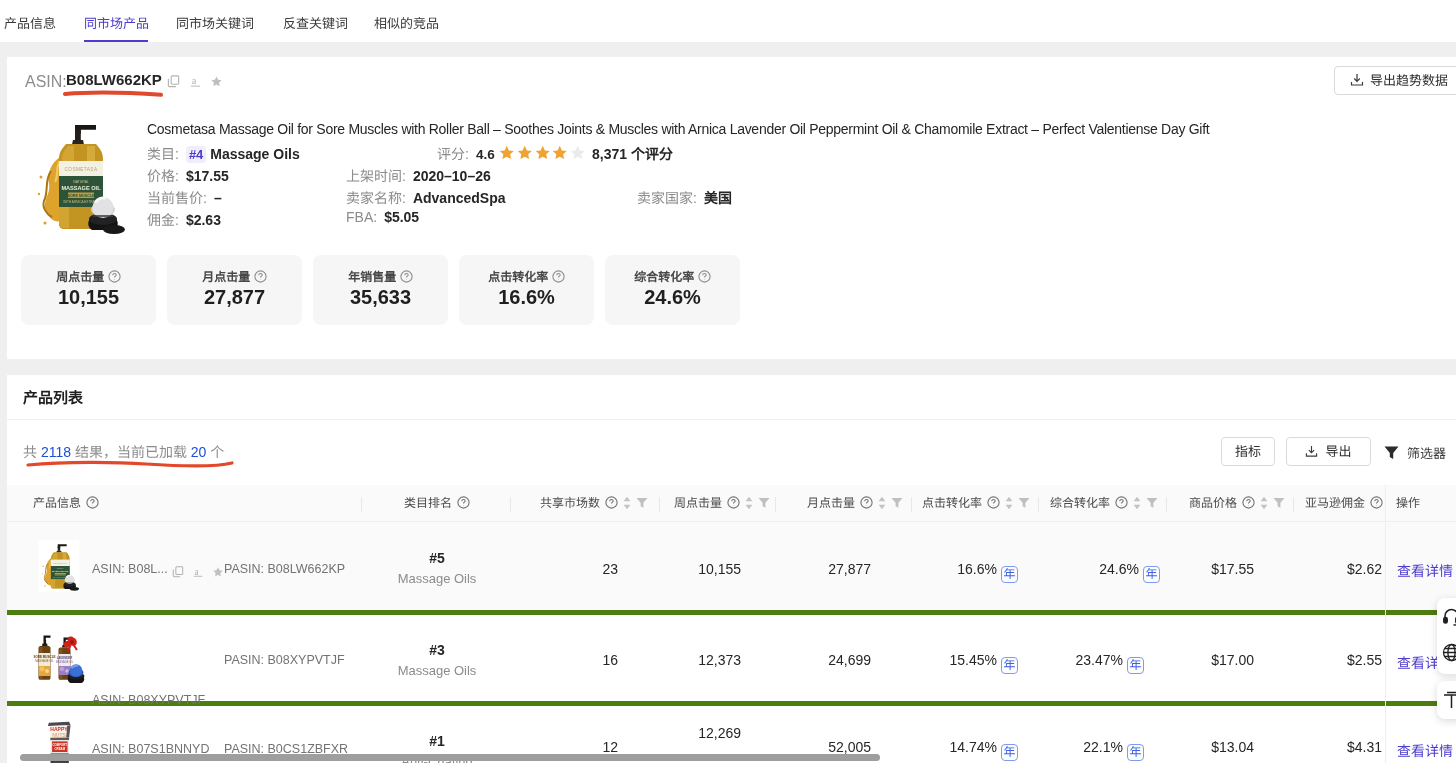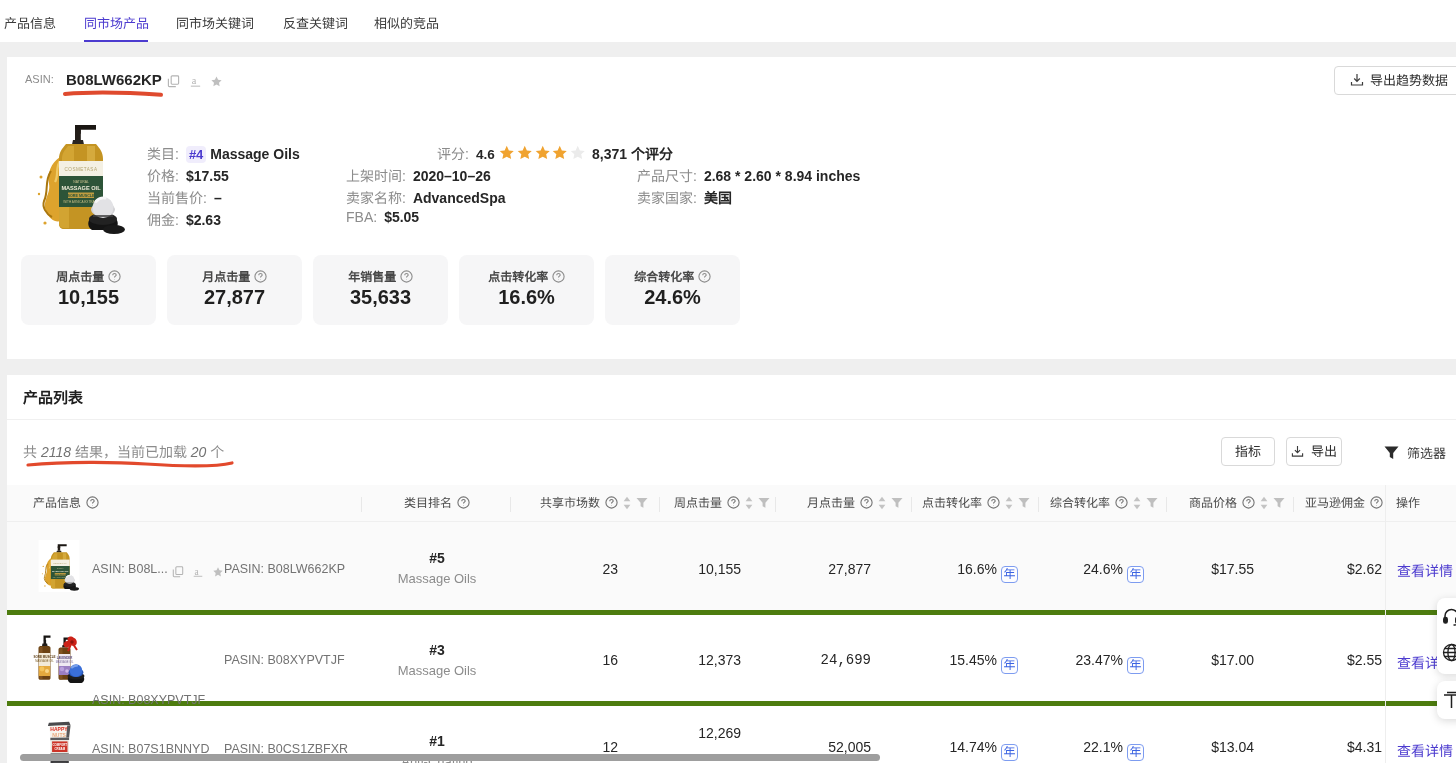--- a/index.html
+++ b/index.html
@@ -7,45 +7,45 @@
 html,body { width:1456px; height:763px; overflow:hidden; }
 body { font-family:"Liberation Sans", sans-serif; background:#efefef; color:#262626; font-size:14px; position:relative; }
 .tabbar { position:absolute; left:0; top:0; width:1456px; height:42px; background:#fff; }
 .tabbar .tab { position:absolute; top:13px; font-size:13px; color:#3b3b3b; }
 .tabbar .tab.active { color:#4c3bcf; font-weight:500; }
 .tabunderline { position:absolute; left:84px; top:40px; width:64px; height:2px; background:#4c3bcf; }
 .card1 { position:absolute; left:7px; top:57px; width:1449px; height:302px; background:#fff; }
 .card2 { position:absolute; left:7px; top:375px; width:1449px; height:388px; background:#fff; }
 .glabel { color:#8c8c8c; margin-right:7px; }
 .asinrow { position:absolute; left:18px; top:13px; height:24px; width:500px; white-space:nowrap; }
-.asinlabel { position:absolute; left:0; top:3px; font-size:11px; color:#8c8c8c; }
+.asinlabel { position:absolute; left:0; top:3px; font-size:16px; color:#8c8c8c; }
 .asinval { position:absolute; left:41px; top:1px; font-size:15px; font-weight:700; color:#262626; }
 .redline { position:absolute; left:38px; top:19px; }
 .icon14 { width:13px; height:13px; display:inline-block; vertical-align:middle; }
 .asinicons { position:absolute; left:142px; top:2px; white-space:nowrap; }
 .exportbtn { position:absolute; left:1327px; top:9px; width:140px; height:29px; border:1px solid #d9d9d9; border-radius:4px; background:#fff; font-size:13px; color:#2e2e2e; line-height:27px; padding-left:15px; }
 .prodimg { position:absolute; left:23px; top:58px; width:96px; height:122px; }
 .title { position:absolute; left:140px; top:64px; white-space:nowrap; font-size:14px; letter-spacing:-0.28px; color:#262626; }
 .inforow { position:absolute; left:140px; font-size:14px; white-space:nowrap; }
 .bold { font-weight:700; color:#262626; }
 .cat4 { display:inline-block; background:#f0edfc; color:#4c3bcf; border-radius:4px; padding:1px 3px; font-weight:700; font-size:13px; }
 .star { display:inline-block; width:15.5px; height:15px; margin-right:2.3px; vertical-align:top; }
 .cards { position:absolute; left:21px; top:255px; }
 .scard { position:absolute; top:0; width:135px; height:70px; background:#f6f6f7; border-radius:8px; text-align:center; }
 .scard .lab { margin-top:12px; font-size:12px; color:#474747; font-weight:600; }
 .scard .val { margin-top:2px; font-size:20px; font-weight:700; color:#1f1f1f; }
 .qicon { display:inline-block; width:13px; height:13px; vertical-align:-2px; }
 .listtitle { position:absolute; left:23px; top:386px; font-size:15px; font-weight:700; color:#1f1f1f; }
 .listdivider { position:absolute; left:7px; top:419px; width:1449px; height:1px; background:#f0f0f0; }
 .results { position:absolute; left:23px; top:441px; font-size:14px; color:#8c8c8c; }
-.results .num { color:#737373;font-style:italic; }
+.results .num { color:#1d4ed8; }
 .redcurve { position:absolute; left:26px; top:458px; }
 .btn { position:absolute; top:437px; height:29px; border:1px solid #d9d9d9; border-radius:4px; background:#fff; font-size:13px; color:#2e2e2e; text-align:center; line-height:27px; }
 .btn-zb { left:1221px; width:54px; }
-.btn-dc { left:1286px; width:56px; }
+.btn-dc { left:1286px; width:85px; }
 .filterer { position:absolute; left:1384px; top:443px; font-size:13px; color:#3b3b3b; }
 
 .thead { position:absolute; left:7px; top:485px; width:1449px; height:37px; background:#fafafa; border-bottom:1px solid #efefef; font-size:12px; color:#4a4a4a; }
 .th { position:absolute; top:8px; white-space:nowrap; }
 .trow { position:absolute; left:7px; width:1449px; background:#fff; border-bottom:5px solid #4d7c0f; }
 .rimg { position:absolute; left:26px; width:52px; height:52px; }
 .rtxt { position:absolute; font-size:12.5px; color:#737373; white-space:nowrap; }
 .rankcell { position:absolute; text-align:center; width:120px; left:370px; }
 .rank1 { font-size:14px; font-weight:700; color:#262626; }
 .rank2 { font-size:13px; color:#8c8c8c; margin-top:5px; }
@@ -97,39 +97,39 @@
   </div>
   <div class="exportbtn"><svg width="14" height="14" viewBox="0 0 14 14" style="vertical-align:-2px;margin-right:6px" fill="none" stroke="#3b3b3b" stroke-width="1.2">
         <path d="M7 1v7M4.2 5.5L7 8.3 9.8 5.5"></path>
         <path d="M1.5 9v3h11V9"></path>
       </svg>导出趋势数据</div>
 
   <svg class="prodimg" viewBox="0 0 96 122">
       <use href="#oilbottle"></use>
     </svg>
 
+  <div class="title">Cosmetasa Massage Oil for Sore Muscles with Roller Ball – Soothes Joints &amp; Muscles with Arnica Lavender Oil Peppermint Oil &amp; Chamomile Extract – Perfect Valentiense Day Gift</div>
 
   <div class="inforow" style="top:86px"><span class="glabel">类目:</span><span class="cat4">#4</span> <span class="bold">Massage Oils</span></div>
   <div class="inforow" style="left:430px; top:86px"><span class="glabel">评分:</span><span class="bold" style="font-size:13.5px">4.6</span></div>
   <span style="position:absolute; left:492px; top:88px; white-space:nowrap"><svg class="star" viewBox="0 0 19 18">
         <path d="M9.5 0.8l2.6 5.6 6 .7-4.4 4.1 1.2 5.9-5.4-3-5.4 3 1.2-5.9L.9 7.1l6-.7z" fill="#f0a330"></path>
       </svg><svg class="star" viewBox="0 0 19 18">
         <path d="M9.5 0.8l2.6 5.6 6 .7-4.4 4.1 1.2 5.9-5.4-3-5.4 3 1.2-5.9L.9 7.1l6-.7z" fill="#f0a330"></path>
       </svg><svg class="star" viewBox="0 0 19 18">
         <path d="M9.5 0.8l2.6 5.6 6 .7-4.4 4.1 1.2 5.9-5.4-3-5.4 3 1.2-5.9L.9 7.1l6-.7z" fill="#f0a330"></path>
       </svg><svg class="star" viewBox="0 0 19 18">
         <path d="M9.5 0.8l2.6 5.6 6 .7-4.4 4.1 1.2 5.9-5.4-3-5.4 3 1.2-5.9L.9 7.1l6-.7z" fill="#f0a330"></path>
       </svg><svg class="star" viewBox="0 0 19 18">
         <path d="M9.5 0.8l2.6 5.6 6 .7-4.4 4.1 1.2 5.9-5.4-3-5.4 3 1.2-5.9L.9 7.1l6-.7z" fill="#ebebeb"></path>
       </svg></span>
   <div class="inforow" style="left:585px; top:86px"><span class="bold">8,371 个评分</span></div>
 
   <div class="inforow" style="top:108px"><span class="glabel">价格:</span><span class="bold">$17.55</span></div>
   <div class="inforow" style="left:339px; top:108px"><span class="glabel">上架时间:</span><span class="bold">2020–10–26</span></div>
-  <div class="inforow" style="left:630px; top:108px"><span class="glabel">产品尺寸:</span><span class="bold">2.68 * 2.60 * 8.94 inches</span></div>
 
   <div class="inforow" style="top:130px"><span class="glabel">当前售价:</span><span class="bold">–</span></div>
   <div class="inforow" style="left:339px; top:130px"><span class="glabel">卖家名称:</span><span class="bold">AdvancedSpa</span></div>
   <div class="inforow" style="left:630px; top:130px"><span class="glabel">卖家国家:</span><span class="bold">美国</span></div>
 
   <div class="inforow" style="top:152px"><span class="glabel">佣金:</span><span class="bold">$2.63</span></div>
   <div class="inforow" style="left:339px; top:152px"><span class="glabel">FBA:</span><span class="bold">$5.05</span></div>
 </div>
 
 <div class="cards">
@@ -299,39 +299,39 @@
     </span>
     <span class="rtxt" style="left:217px; top:40px;">PASIN: B08LW662KP</span>
     <div class="rankcell" style="top:28px">
         <div class="rank1">#5</div>
         <div class="rank2">Massage Oils</div>
       </div>
     <span class="num-r" style="right:838px; top:39px;">23</span>
     <span class="num-r" style="right:715px; top:39px;">10,155</span>
     <span class="num-r" style="right:585px; top:39px;">27,877</span>
     <span class="num-r" style="right:438px; top:39px;">16.6%<span class="yeartag">年</span></span>
-    <span class="num-r" style="right:312px; top:39px;">24.6%<span class="yeartag">年</span></span>
+    <span class="num-r" style="right:296px; top:39px;">24.6%<span class="yeartag">年</span></span>
     <span class="num-r" style="right:202px; top:39px;">$17.55</span>
     <span class="num-r" style="right:74px; top:39px;">$2.62</span>
     <span class="viewlink" style="top:38px;">查看详情</span>
   </div>
 
   <div class="trow" style="top:615px; height:91px;">
     <svg class="rimg" style="top:17px" width="52" height="52">
         <use href="#twobottles"></use>
       </svg>
     <span class="rtxt" style="left:85px; top:38px;margin-top:40px;">ASIN: B08XYPVTJF</span>
     <span class="rtxt" style="left:217px; top:38px;">PASIN: B08XYPVTJF</span>
     <div class="rankcell" style="top:27px">
         <div class="rank1">#3</div>
         <div class="rank2">Massage Oils</div>
       </div>
     <span class="num-r" style="right:838px; top:37px;">16</span>
     <span class="num-r" style="right:715px; top:37px;">12,373</span>
-    <span class="num-r" style="right:585px; top:37px;font-family:Liberation Mono, monospace;">24,699</span>
+    <span class="num-r" style="right:585px; top:37px;">24,699</span>
     <span class="num-r" style="right:438px; top:37px;">15.45%<span class="yeartag">年</span></span>
     <span class="num-r" style="right:312px; top:37px;">23.47%<span class="yeartag">年</span></span>
     <span class="num-r" style="right:202px; top:37px;">$17.00</span>
     <span class="num-r" style="right:74px; top:37px;">$2.55</span>
     <span class="viewlink" style="top:37px;">查看详情</span>
   </div>
 
   <div class="trow" style="top:706px; height:57px; border-bottom:none;">
     <svg class="rimg" style="top:7px" width="52" height="54">
         <use href="#tube"></use>

